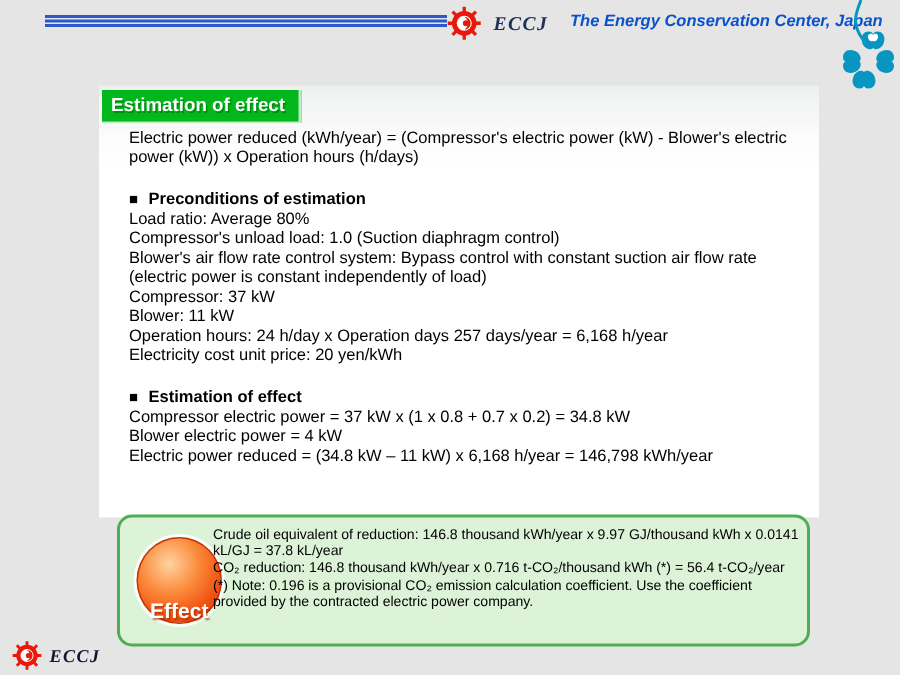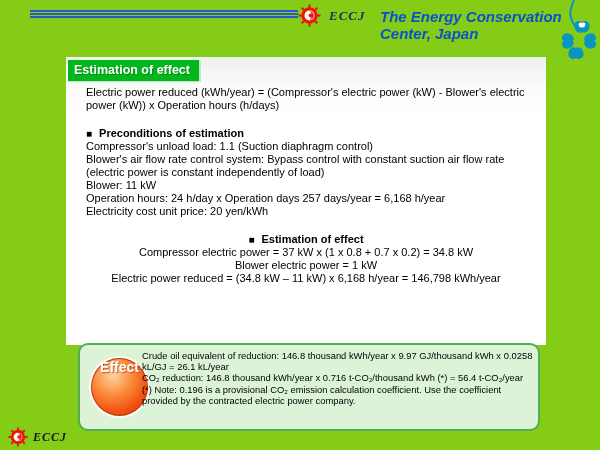--- a/index.html
+++ b/index.html
@@ -1,53 +1,53 @@
 <!DOCTYPE html>
 <html><head>
 <meta charset="utf-8">
 <style>
   * { margin:0; padding:0; box-sizing:border-box; }
   html,body { width:600px; height:450px; }
   body { font-family:"Liberation Sans", sans-serif; background:#fff; }
-  .slide { position:relative; width:600px; height:450px; background:#84cc16; overflow:hidden; }
+  .slide { position:relative; width:600px; height:450px; background:#e5e5e5; overflow:hidden; }
 
   
   .rule-lines { position:absolute; left:30px; top:10px; width:268px; }
   .rule-lines div { height:1.5px; background:#2b5ac8; margin-bottom:1.6px; }
   .hdr-logo { position:absolute; left:298px; top:4px; }
   .hdr-eccj { position:absolute; left:329px; top:8px; font-family:"Liberation Serif", serif;
               font-style:italic; font-weight:bold; font-size:13px; color:#20305c; letter-spacing:1px; }
   .hdr-org  { position:absolute; left:380px; top:8px; font-style:italic; font-weight:bold;
-              font-size:15px; color:#0a52cc; }
+              font-size:11px; color:#0a52cc; }
   .clover { position:absolute; left:548px; top:0; }
 
   
   .panel { position:absolute; left:66px; top:57px; width:480px; height:288px;
            background:linear-gradient(180deg,#edf1ee 0%, #fbfcfb 12%, #ffffff 20%); }
 
   
   .badge { position:absolute; left:68px; top:60px; background:#02b71c; color:#ffffff;
            font-weight:bold; font-size:12.5px; padding:3px 9px 4px 6px;
            text-shadow:1px 1px 0 rgba(0,90,0,.45); border-right:2px solid #bfe9c2; border-bottom:1px solid #bfe9c2; }
 
   
   .content { position:absolute; left:86px; top:86px; width:440px; font-size:11px;
              line-height:13px; color:#000; }
   .section { margin-bottom:15px; }
-  .section:last-child { margin-bottom:0;text-align:center; }
+  .section:last-child { margin-bottom:0; }
   .sec-head { font-weight:bold; }
   .sq { display:inline-block; margin-right:7px; font-size:10px; }
 
   
   .effect-box { position:absolute; left:78px; top:343px; width:462px; height:88px;
                 background:#dcf3d8; border:2px solid #4fae52; border-radius:10px; }
   .effect-badge { position:absolute; left:11px; top:13px; width:57px; height:58px; border-radius:50%;
                   background:radial-gradient(circle at 38% 30%, #ffd3a1 0%, #fb8a3a 38%, #f0500f 70%, #d93506 100%);
                   border:1px solid #c43205; box-shadow:0 0 0 2px rgba(255,255,255,.85);
-                  display:flex; align-items:flex-start; justify-content:center; }
+                  display:flex; align-items:flex-end; justify-content:center; }
   .effect-badge span { color:#fff; font-weight:bold; font-size:14px;
                        text-shadow:1px 1px 1px rgba(150,40,0,.6); }
   .effect-text { position:absolute; left:62px; top:5px; width:394px; font-size:9.4px;
                  line-height:11.2px; color:#000; }
 
   
   .ftr-logo { position:absolute; left:8px; top:427px; }
   .ftr-eccj { position:absolute; left:33px; top:430px; font-family:"Liberation Serif", serif;
               font-style:italic; font-weight:bold; font-size:12px; color:#151530; letter-spacing:1px; }
 </style>
@@ -101,42 +101,44 @@
   <div class="badge">Estimation of effect</div>
 
   <div class="content">
 
     <div class="section">
       <div>Electric power reduced (kWh/year) = (Compressor's electric power (kW) - Blower's electric power (kW)) x Operation hours (h/days)</div>
     </div>
 
     <div class="section">
       <div class="sec-head"><span class="sq">■</span><span>Preconditions of estimation</span></div>
-      <div>Compressor's unload load: 1.1 (Suction diaphragm control)</div>
+      <div>Load ratio: Average 80%</div>
+      <div>Compressor's unload load: 1.0 (Suction diaphragm control)</div>
       <div>Blower's air flow rate control system: Bypass control with constant suction air flow rate (electric power is constant independently of load)</div>
+      <div>Compressor: 37 kW</div>
       <div>Blower: 11 kW</div>
       <div>Operation hours: 24 h/day x Operation days 257 days/year = 6,168 h/year</div>
       <div>Electricity cost unit price: 20 yen/kWh</div>
     </div>
 
     <div class="section">
       <div class="sec-head"><span class="sq">■</span><span>Estimation of effect</span></div>
       <div>Compressor electric power = 37 kW x (1 x 0.8 + 0.7 x 0.2) = 34.8 kW</div>
-      <div>Blower electric power = 1 kW</div>
+      <div>Blower electric power = 4 kW</div>
       <div>Electric power reduced = (34.8 kW – 11 kW) x 6,168 h/year = 146,798 kWh/year</div>
     </div>
 
   </div>
 
   <div class="effect-box">
     <div class="effect-badge">
       <span>Effect</span>
     </div>
     <div class="effect-text">
-      <div>Crude oil equivalent of reduction: 146.8 thousand kWh/year x 9.97 GJ/thousand kWh x 0.0258 kL/GJ = 26.1 kL/year</div>
+      <div>Crude oil equivalent of reduction: 146.8 thousand kWh/year x 9.97 GJ/thousand kWh x 0.0141 kL/GJ = 37.8 kL/year</div>
       <div>CO₂ reduction: 146.8 thousand kWh/year x 0.716 t-CO₂/thousand kWh (*) = 56.4 t-CO₂/year</div>
       <div>(*) Note: 0.196 is a provisional CO₂ emission calculation coefficient. Use the coefficient provided by the contracted electric power company.</div>
     </div>
   </div>
 
   <div class="ftr-logo">
     <svg width="20" height="20" viewBox="0 0 23 23">
       <circle cx="11.5" cy="11.5" r="8.2" fill="#e8190b"></circle>
       <g stroke="#e8190b" stroke-width="2.2">
         <line x1="11.5" y1="0.5" x2="11.5" y2="4"></line>

